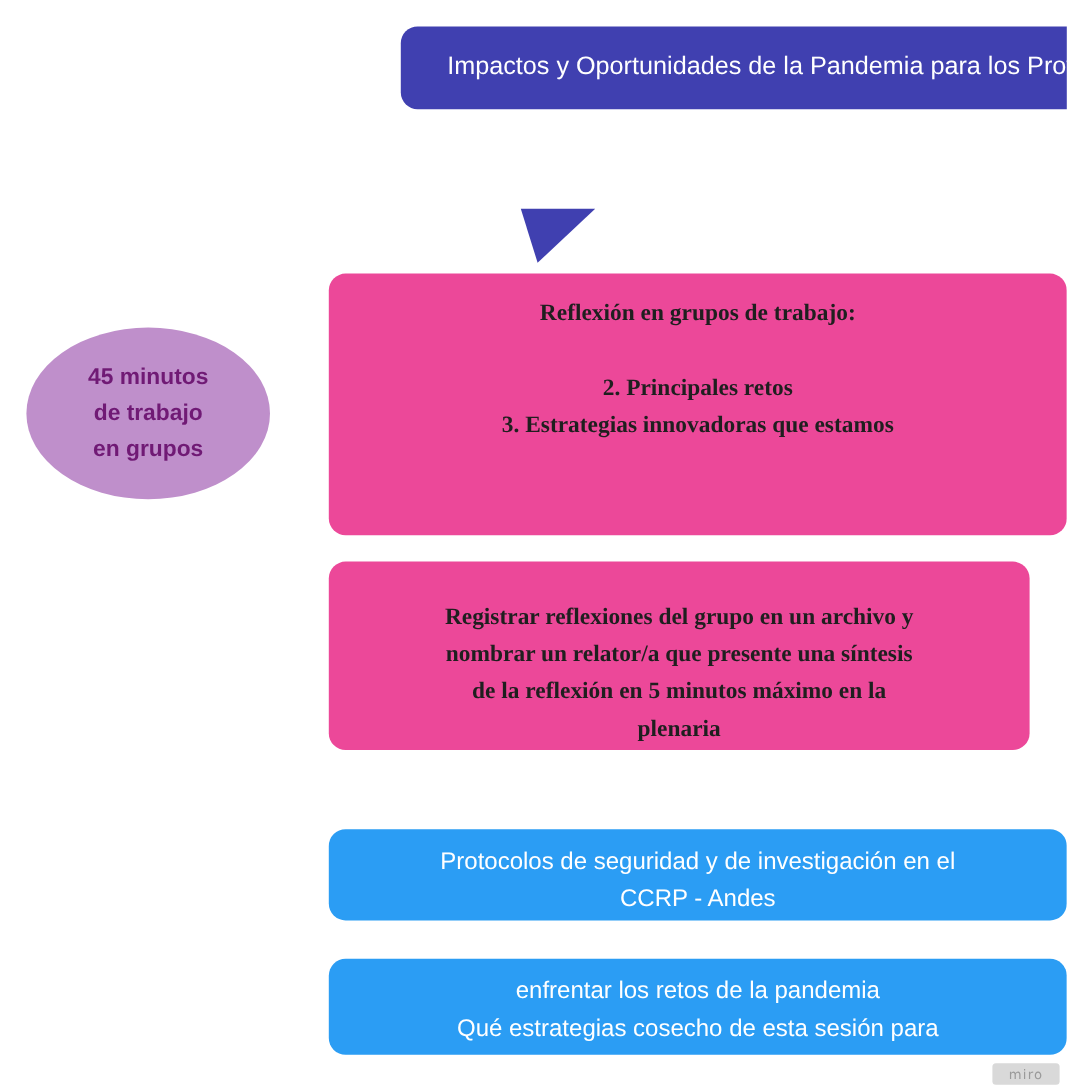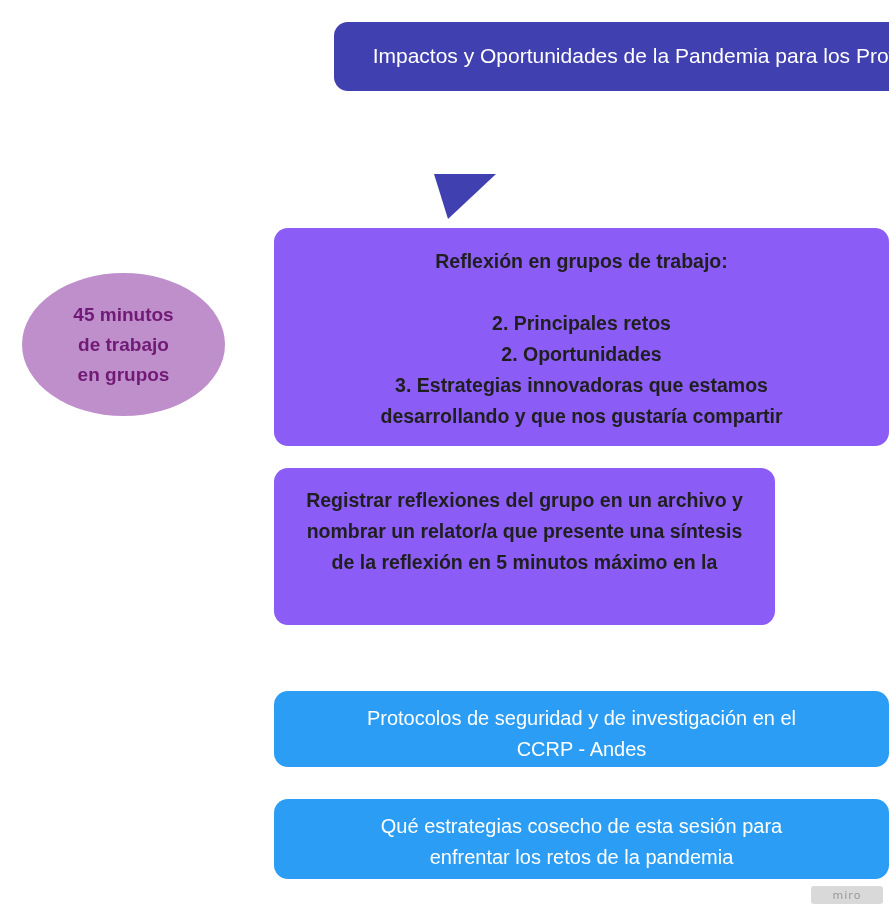--- a/index.html
+++ b/index.html
@@ -74,41 +74,42 @@
 
   
   .card {
     position: absolute;
     box-sizing: border-box;
     border-radius: 14px;
     text-align: center;
     color: #1f1f1f;
   }
   .card-green {
-    background: #8b5cf6;
+    background: #ec4899;
+    font-family: Liberation Serif, serif;
   }
   .card-green .card-text {
     font-weight: bold;
     font-size: 19.5px;
     line-height: 31px;
   }
 
   #green-1 {
     left: 274px;
     top: 228px;
     width: 615px;
     height: 218px;
     padding: 18px 16px 0 16px;
   }
   #green-2 {
     left: 274px;
     top: 468px;
-    width: 501px;
+    width: 584px;
     height: 157px;
-    padding: 17px 18px 0 18px;
+    padding: 31px 18px 0 18px;
   }
 
   
   .card-blue {
     background: #2b9df4;
     color: #ffffff;
   }
   .card-blue .card-text {
     font-weight: 400;
     font-size: 20px;
@@ -130,21 +131,21 @@
   }
 
   .card-line { display: block; }
   .blank-line { display: block; height: 31px; }
 
   
   .watermark {
     position: absolute;
     right: 6px;
     bottom: 6px;
-    width: 72px;
+    width: 56px;
     height: 18px;
     background: #d9d9d9;
     border-radius: 3px;
     color: #9a9a9a;
     font-size: 11px;
     letter-spacing: 1px;
     display: flex;
     align-items: center;
     justify-content: center;
     font-family: "DejaVu Sans", sans-serif;
@@ -166,43 +167,42 @@
       <span class="card-line">de trabajo</span>
       <span class="card-line">en grupos</span>
     </div>
   </div>
 
   <div class="card card-green" id="green-1">
     <div class="card-text">
       <span class="card-line">Reflexión en grupos de trabajo:</span>
       <span class="blank-line"></span>
       <span class="card-line">2. Principales retos</span>
-      <span class="card-line">2. Oportunidades</span>
       <span class="card-line">3. Estrategias innovadoras que estamos</span>
-      <span class="card-line">desarrollando y que nos gustaría compartir</span>
     </div>
   </div>
 
   <div class="card card-green" id="green-2">
     <div class="card-text">
       <span class="card-line">Registrar reflexiones del grupo en un archivo y</span>
       <span class="card-line">nombrar un relator/a que presente una síntesis</span>
       <span class="card-line">de la reflexión en 5 minutos máximo en la</span>
+      <span class="card-line">plenaria</span>
     </div>
   </div>
 
   <div class="card card-blue" id="blue-1">
     <div class="card-text">
       <span class="card-line">Protocolos de seguridad y de investigación en el</span>
       <span class="card-line">CCRP - Andes</span>
     </div>
   </div>
 
   <div class="card card-blue" id="blue-2">
     <div class="card-text">
+      <span class="card-line">enfrentar los retos de la pandemia</span>
       <span class="card-line">Qué estrategias cosecho de esta sesión para</span>
-      <span class="card-line">enfrentar los retos de la pandemia</span>
     </div>
   </div>
 
   <div class="watermark">miro</div>
 
 </div>
 
 </body></html>

